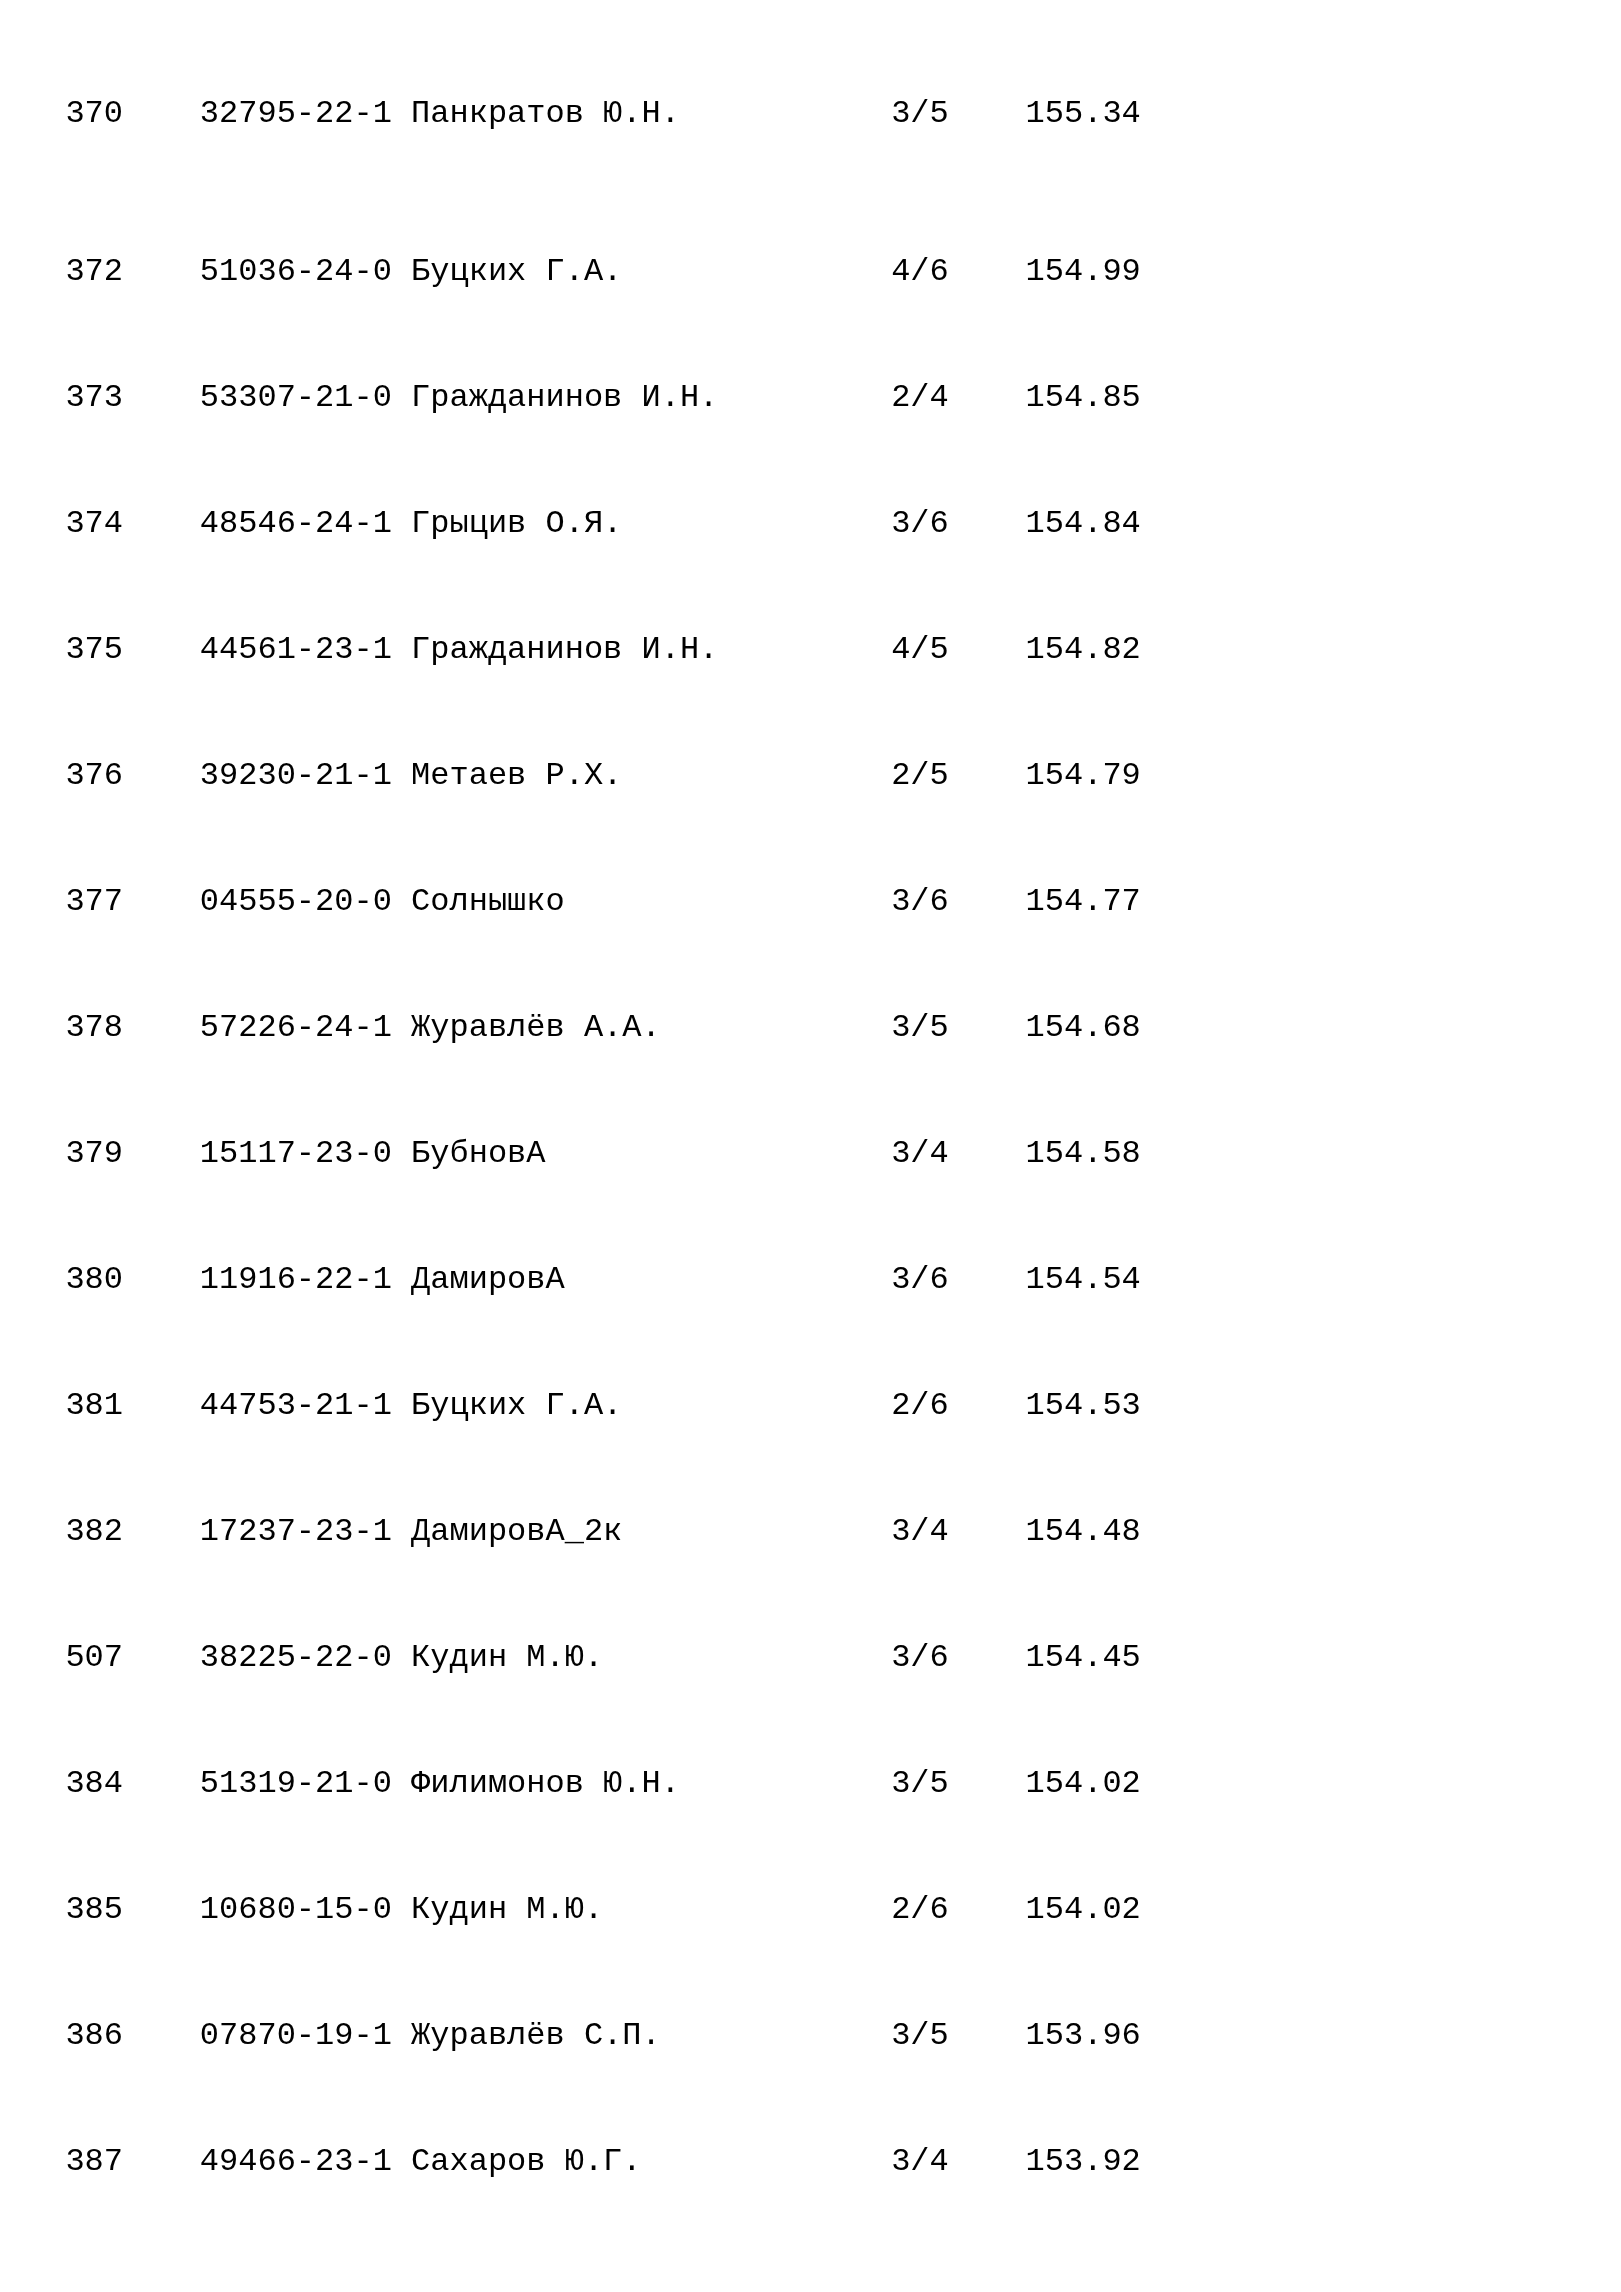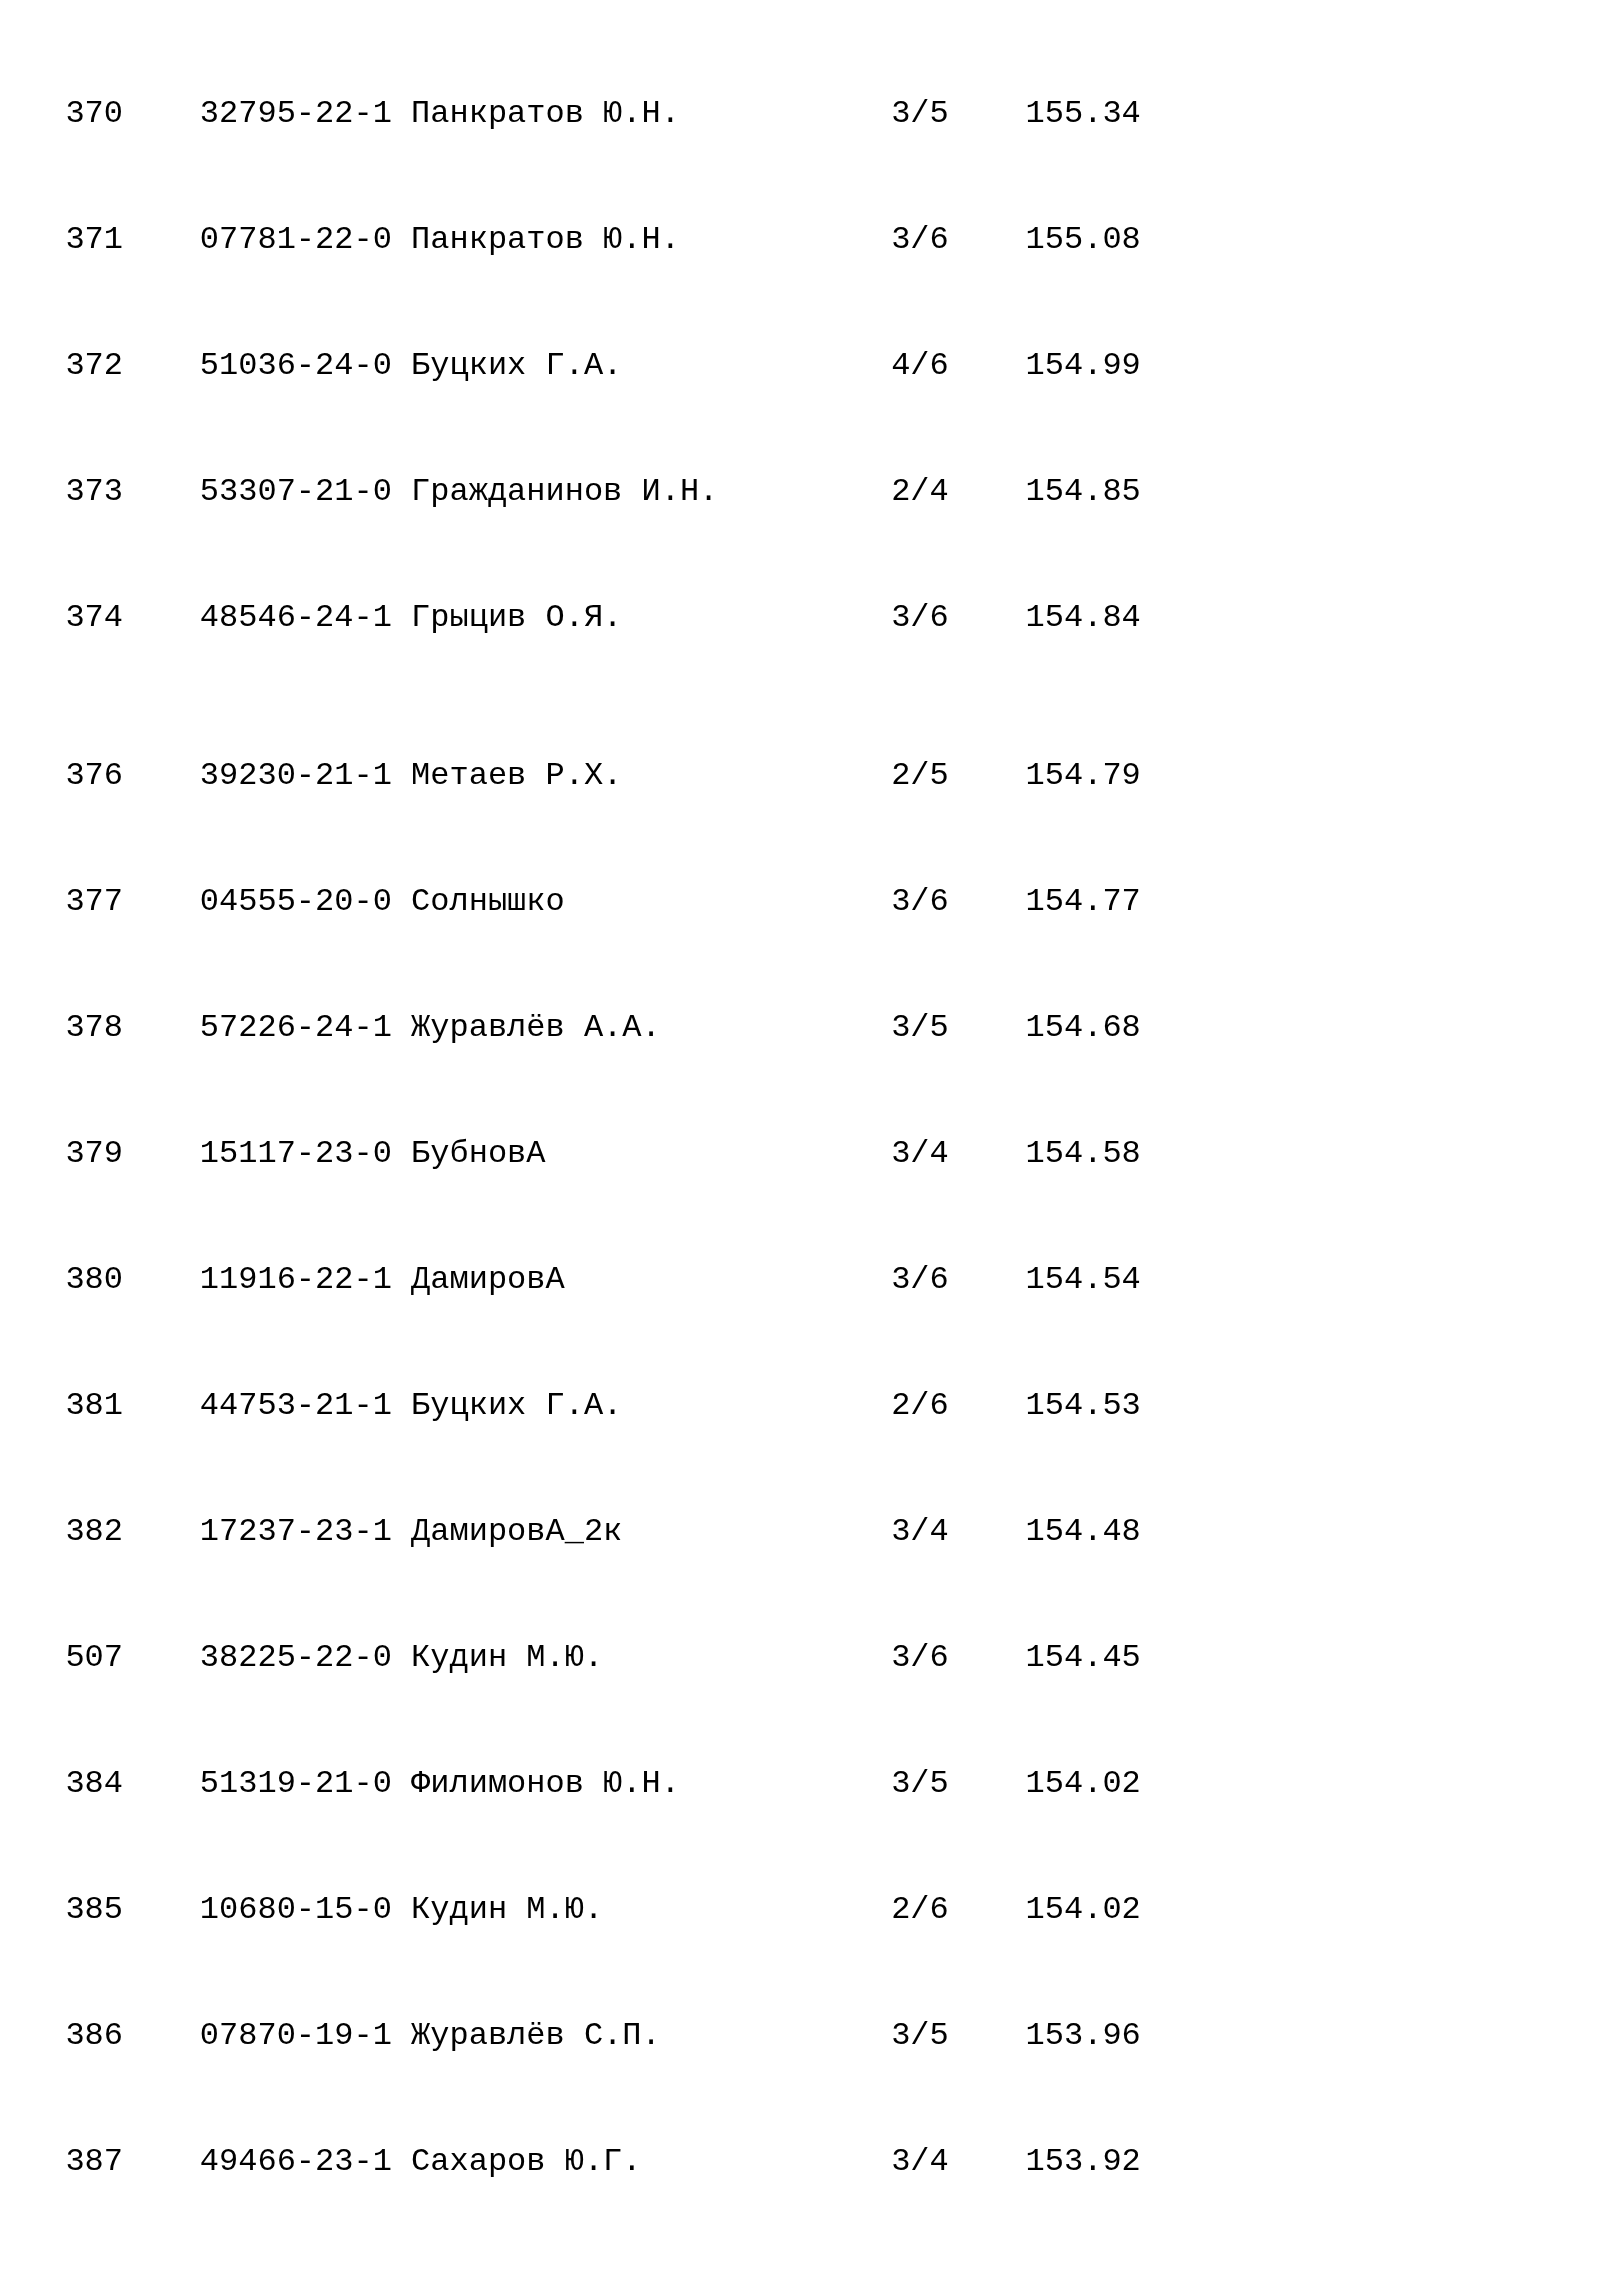--- a/index.html
+++ b/index.html
@@ -28,28 +28,28 @@
   .row { height: 31.5px; }
   .c { display: inline; }
 </style>
 </head>
 <body>
 
 <div class="page">
   <div class="list" id="rating-list">
   <div class="row"><span class="c">   370</span><span class="c">    32795-22-1</span><span class="c"> Панкратов Ю.Н.           </span><span class="c">3/5</span><span class="c">    155.34</span></div>
 
-  <div class="row"><span class="c">   371</span><span class="c">    07781-22-0</span><span class="c"> Панкратов Ю.Н.           </span><span class="c">3/6</span><span class="c">    155.08</span></div>
 
   <div class="row"><span class="c">   372</span><span class="c">    51036-24-0</span><span class="c"> Буцких Г.А.              </span><span class="c">4/6</span><span class="c">    154.99</span></div>
 
   <div class="row"><span class="c">   373</span><span class="c">    53307-21-0</span><span class="c"> Гражданинов И.Н.         </span><span class="c">2/4</span><span class="c">    154.85</span></div>
 
   <div class="row"><span class="c">   374</span><span class="c">    48546-24-1</span><span class="c"> Грыцив О.Я.              </span><span class="c">3/6</span><span class="c">    154.84</span></div>
 
+  <div class="row"><span class="c">   375</span><span class="c">    44561-23-1</span><span class="c"> Гражданинов И.Н.         </span><span class="c">4/5</span><span class="c">    154.82</span></div>
 
   <div class="row"><span class="c">   376</span><span class="c">    39230-21-1</span><span class="c"> Метаев Р.Х.              </span><span class="c">2/5</span><span class="c">    154.79</span></div>
 
   <div class="row"><span class="c">   377</span><span class="c">    04555-20-0</span><span class="c"> Солнышко                 </span><span class="c">3/6</span><span class="c">    154.77</span></div>
 
   <div class="row"><span class="c">   378</span><span class="c">    57226-24-1</span><span class="c"> Журавлёв А.А.            </span><span class="c">3/5</span><span class="c">    154.68</span></div>
 
   <div class="row"><span class="c">   379</span><span class="c">    15117-23-0</span><span class="c"> БубновА                  </span><span class="c">3/4</span><span class="c">    154.58</span></div>
 
   <div class="row"><span class="c">   380</span><span class="c">    11916-22-1</span><span class="c"> ДамировА                 </span><span class="c">3/6</span><span class="c">    154.54</span></div>

